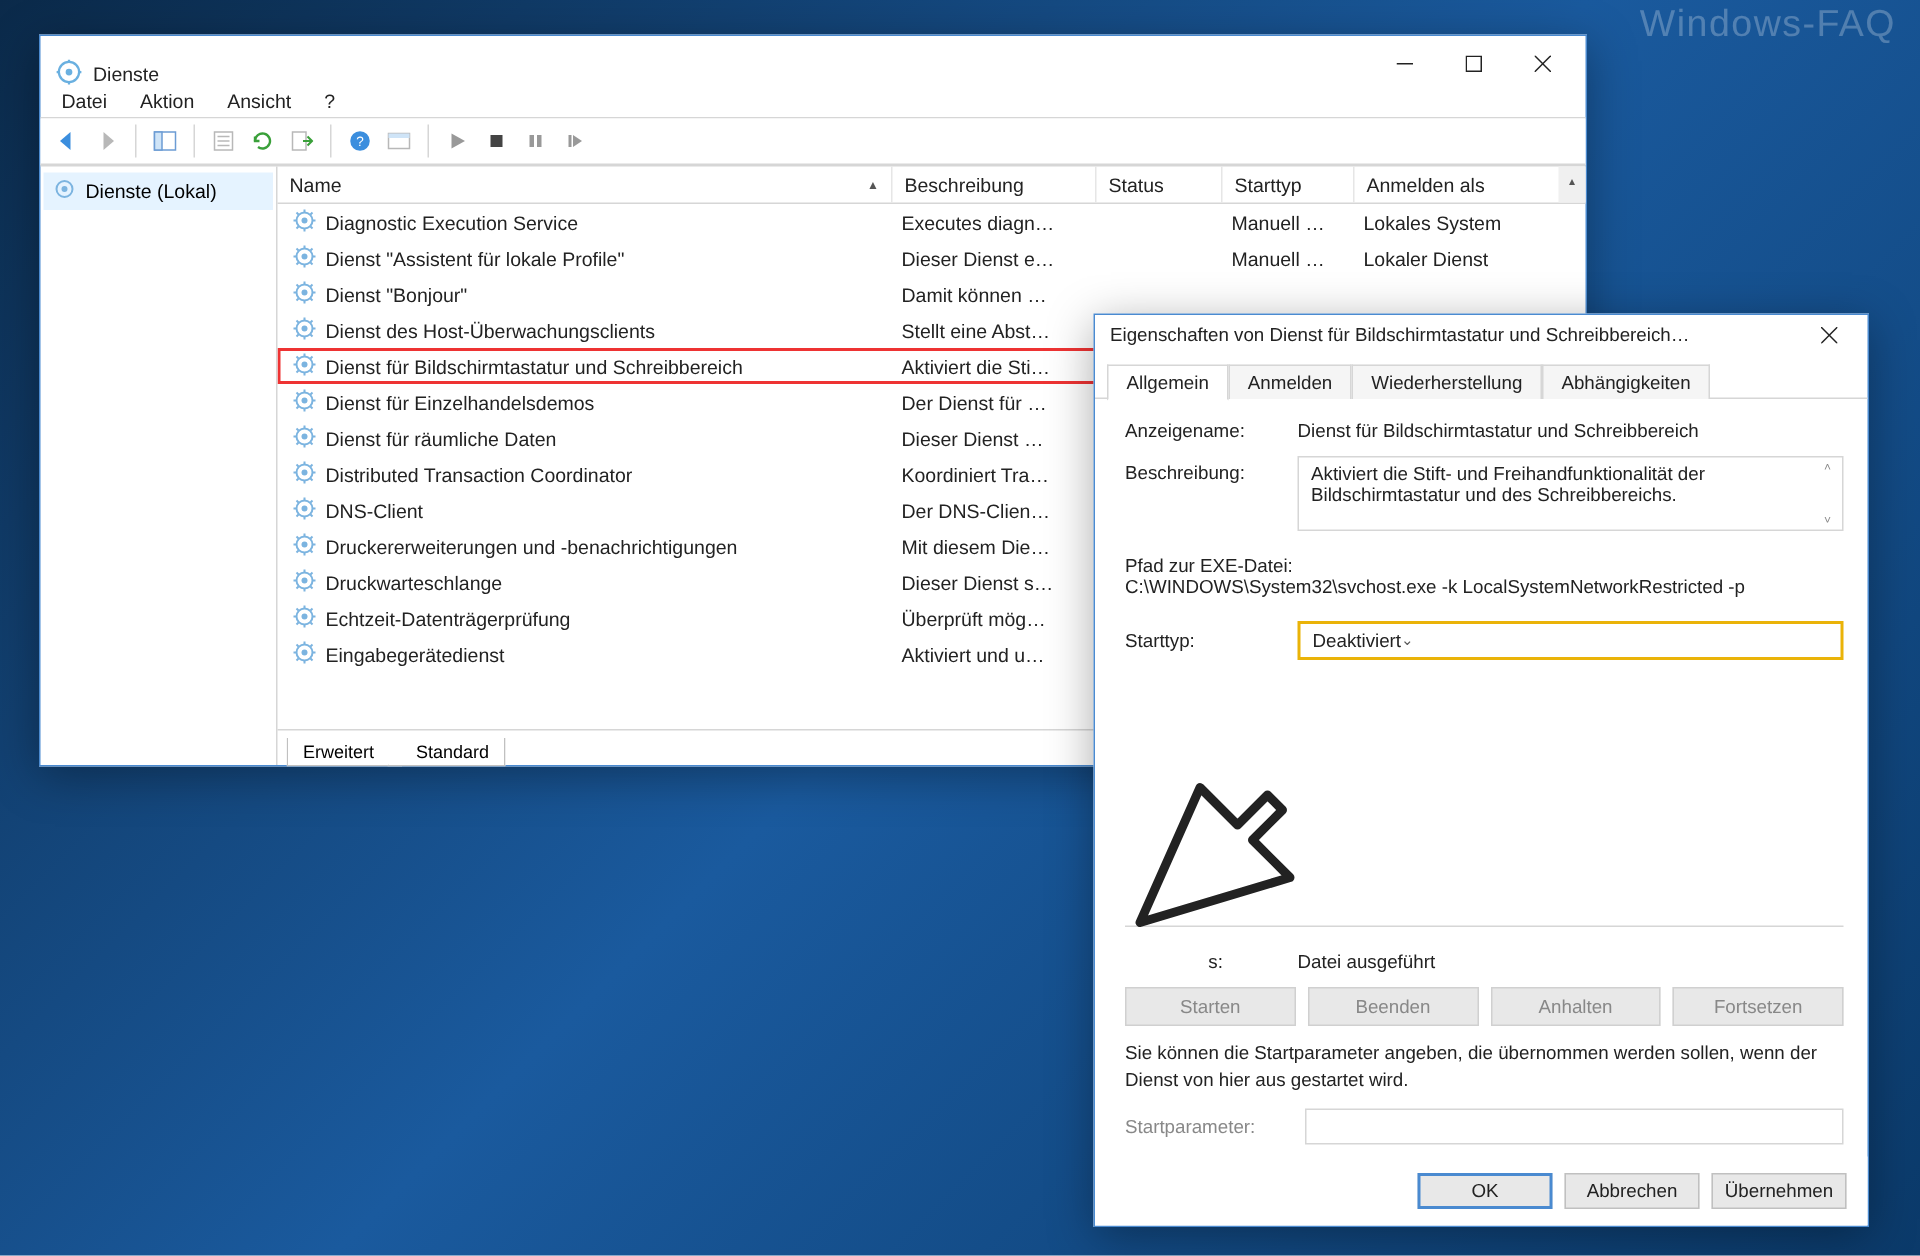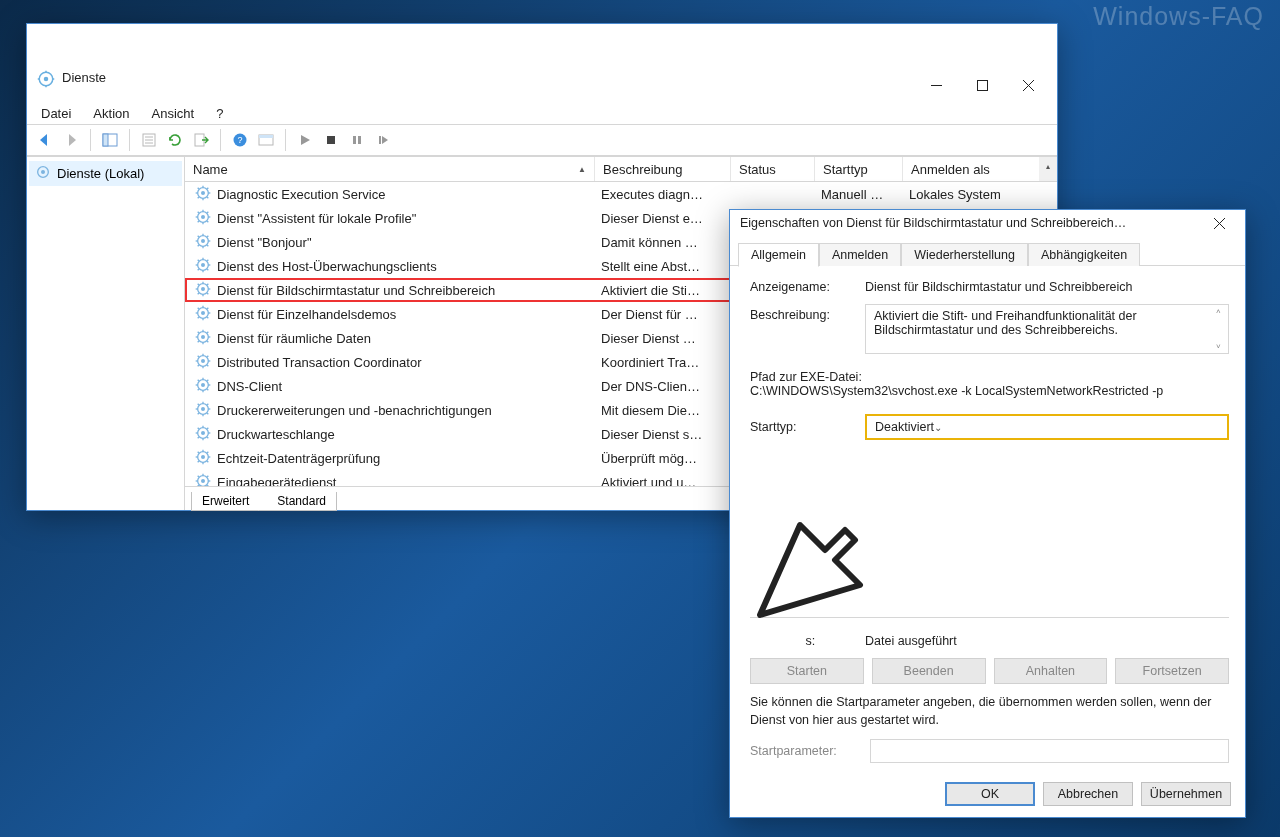--- a/index.html
+++ b/index.html
@@ -1,21 +1,21 @@
 <!DOCTYPE html>
 <html><head>
 <meta charset="utf-8">
 <style>
 * { box-sizing: border-box; font-family: "Segoe UI", Tahoma, sans-serif; }
 body { margin: 0; width: 1280px; height: 837px; background: linear-gradient(135deg, #0b2a4a 0%, #1a5a9e 50%, #0b3a6a 100%); position: relative; overflow: hidden; user-select: none; }
 .watermark { position: absolute; top: 2px; right: 16px; font-size: 25px; font-weight: 300; color: rgba(255,255,255,0.25); letter-spacing: 1px; }
 
 
 .services-window { position: absolute; left: 26px; top: 23px; width: 1032px; height: 488px; background: #fff; border: 1px solid #4a8ad0; box-shadow: 0 6px 30px rgba(0,0,0,0.35); display: flex; flex-direction: column; }
-.titlebar { height: 33px; display: flex; align-items: flex-start; padding: 0 6px 0 10px; margin-top: 46px; }
+.titlebar { height: 33px; display: flex; align-items: flex-end; padding: 0 6px 0 10px; }
 .titlebar .app-icon { width: 18px; height: 18px; margin-right: 7px; display:flex; align-items:center; justify-content:center; }
 .titlebar .title { font-size: 13px; color: #222; flex:1; }
 .winbtns { display: flex; }
 .winbtn { width: 46px; height: 30px; display:flex; align-items:center; justify-content:center; color:#222; cursor:default; }
 .winbtn svg { width: 11px; height: 11px; }
 
 .menubar { height: 22px; border-bottom: 1px solid #d6d6d6; display:flex; align-items:center; gap: 14px; padding: 0 10px; font-size: 13px; color:#222; }
 .menu-item { cursor:default; padding:1px 4px; }
 
 .toolbar { height: 31px; border-bottom: 1px solid #d6d6d6; display:flex; align-items:center; padding: 0 6px; gap: 2px; background:#fff; }

